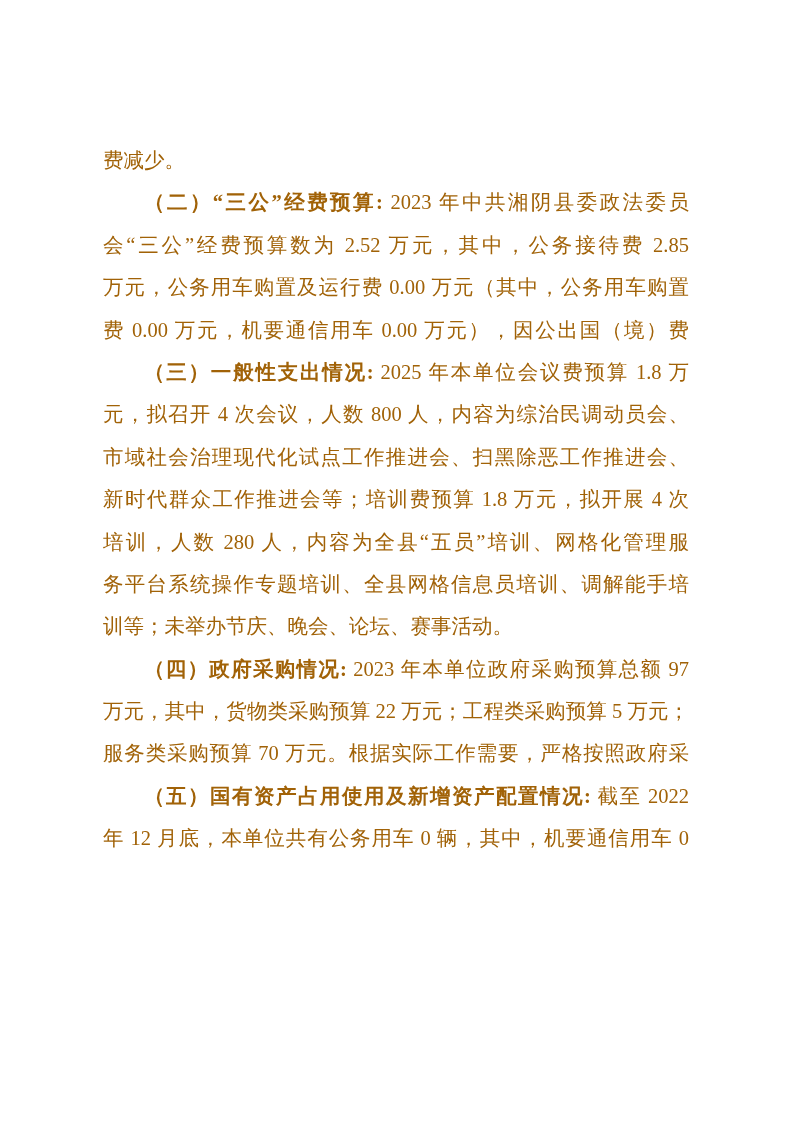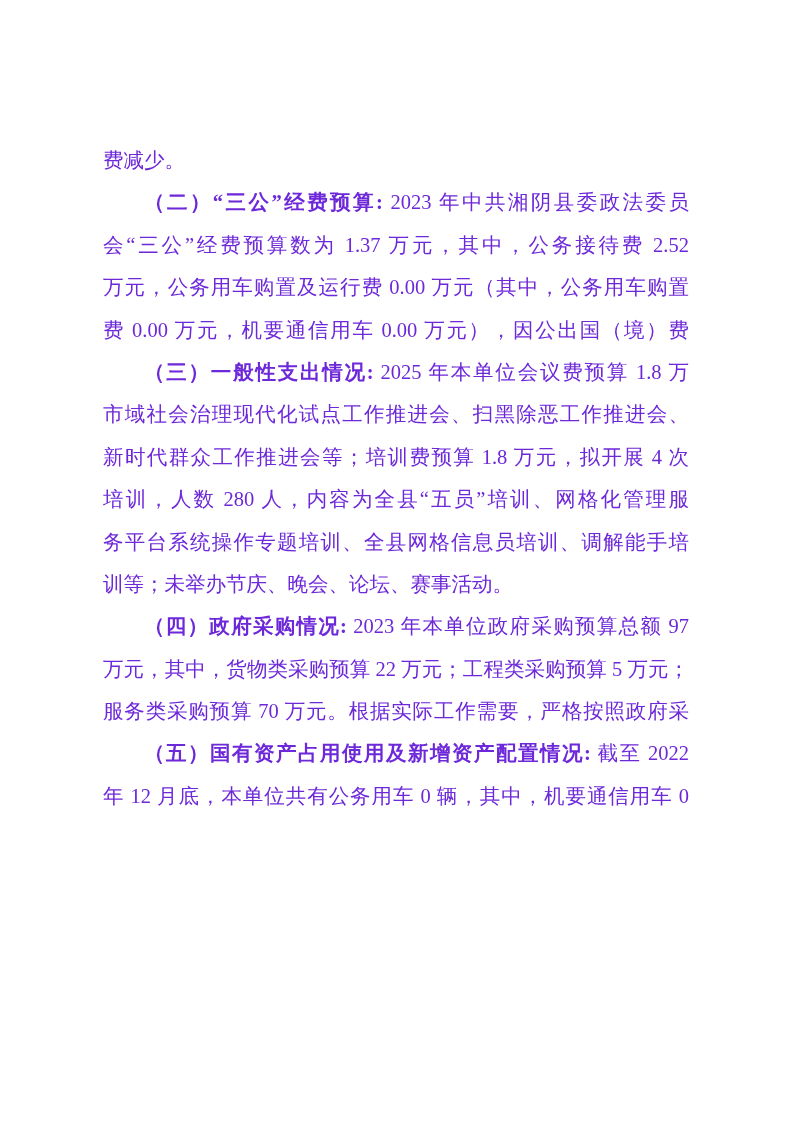--- a/index.html
+++ b/index.html
@@ -7,21 +7,21 @@
     padding: 0;
     background: #ffffff;
   }
   .page {
     position: relative;
     width: 793px;
     height: 1122px;
     background: #ffffff;
     overflow: hidden;
     font-family: "Liberation Serif", "DejaVu Serif", serif;
-    color: #6d28d9;
+    color: #a16207;
     border-radius: 20px;
   }
   .textblock {
     position: absolute;
     left: 103px;
     top: 139px;
     width: 586px;
   }
   .line {
     height: 42.4px;
@@ -41,24 +41,25 @@
   .seg { font-weight: 400; }
   .seg.bold { font-weight: 700; }
 </style>
 </head>
 <body>
 
 <div class="page">
   <div class="textblock">
       <div class="line"><span class="seg">费减少。</span></div>
       <div class="line j ind"><span class="seg bold">（二）“三公”经费预算:</span><span class="seg"> 2023 年中共湘阴县委政法委员</span></div>
-      <div class="line j"><span class="seg">会“三公”经费预算数为 1.37 万元，其中，公务接待费 2.52</span></div>
+      <div class="line j"><span class="seg">会“三公”经费预算数为 2.52 万元，其中，公务接待费 2.85</span></div>
       <div class="line j"><span class="seg">万元，公务用车购置及运行费 0.00 万元（其中，公务用车购置</span></div>
       <div class="line j"><span class="seg">费 0.00 万元，机要通信用车 0.00 万元），因公出国（境）费</span></div>
       <div class="line j ind"><span class="seg bold">（三）一般性支出情况:</span><span class="seg"> 2025 年本单位会议费预算 1.8 万</span></div>
+      <div class="line j"><span class="seg">元，拟召开 4 次会议，人数 800 人，内容为综治民调动员会、</span></div>
       <div class="line j"><span class="seg">市域社会治理现代化试点工作推进会、扫黑除恶工作推进会、</span></div>
       <div class="line j"><span class="seg">新时代群众工作推进会等；培训费预算 1.8 万元，拟开展 4 次</span></div>
       <div class="line j"><span class="seg">培训，人数 280 人，内容为全县“五员”培训、网格化管理服</span></div>
       <div class="line j"><span class="seg">务平台系统操作专题培训、全县网格信息员培训、调解能手培</span></div>
       <div class="line"><span class="seg">训等；未举办节庆、晚会、论坛、赛事活动。</span></div>
       <div class="line j ind"><span class="seg bold">（四）政府采购情况:</span><span class="seg"> 2023 年本单位政府采购预算总额 97</span></div>
       <div class="line j"><span class="seg">万元，其中，货物类采购预算 22 万元；工程类采购预算 5 万元；</span></div>
       <div class="line j"><span class="seg">服务类采购预算 70 万元。根据实际工作需要，严格按照政府采</span></div>
       <div class="line j ind"><span class="seg bold">（五）国有资产占用使用及新增资产配置情况:</span><span class="seg"> 截至 2022</span></div>
       <div class="line j"><span class="seg">年 12 月底，本单位共有公务用车 0 辆，其中，机要通信用车 0</span></div>

